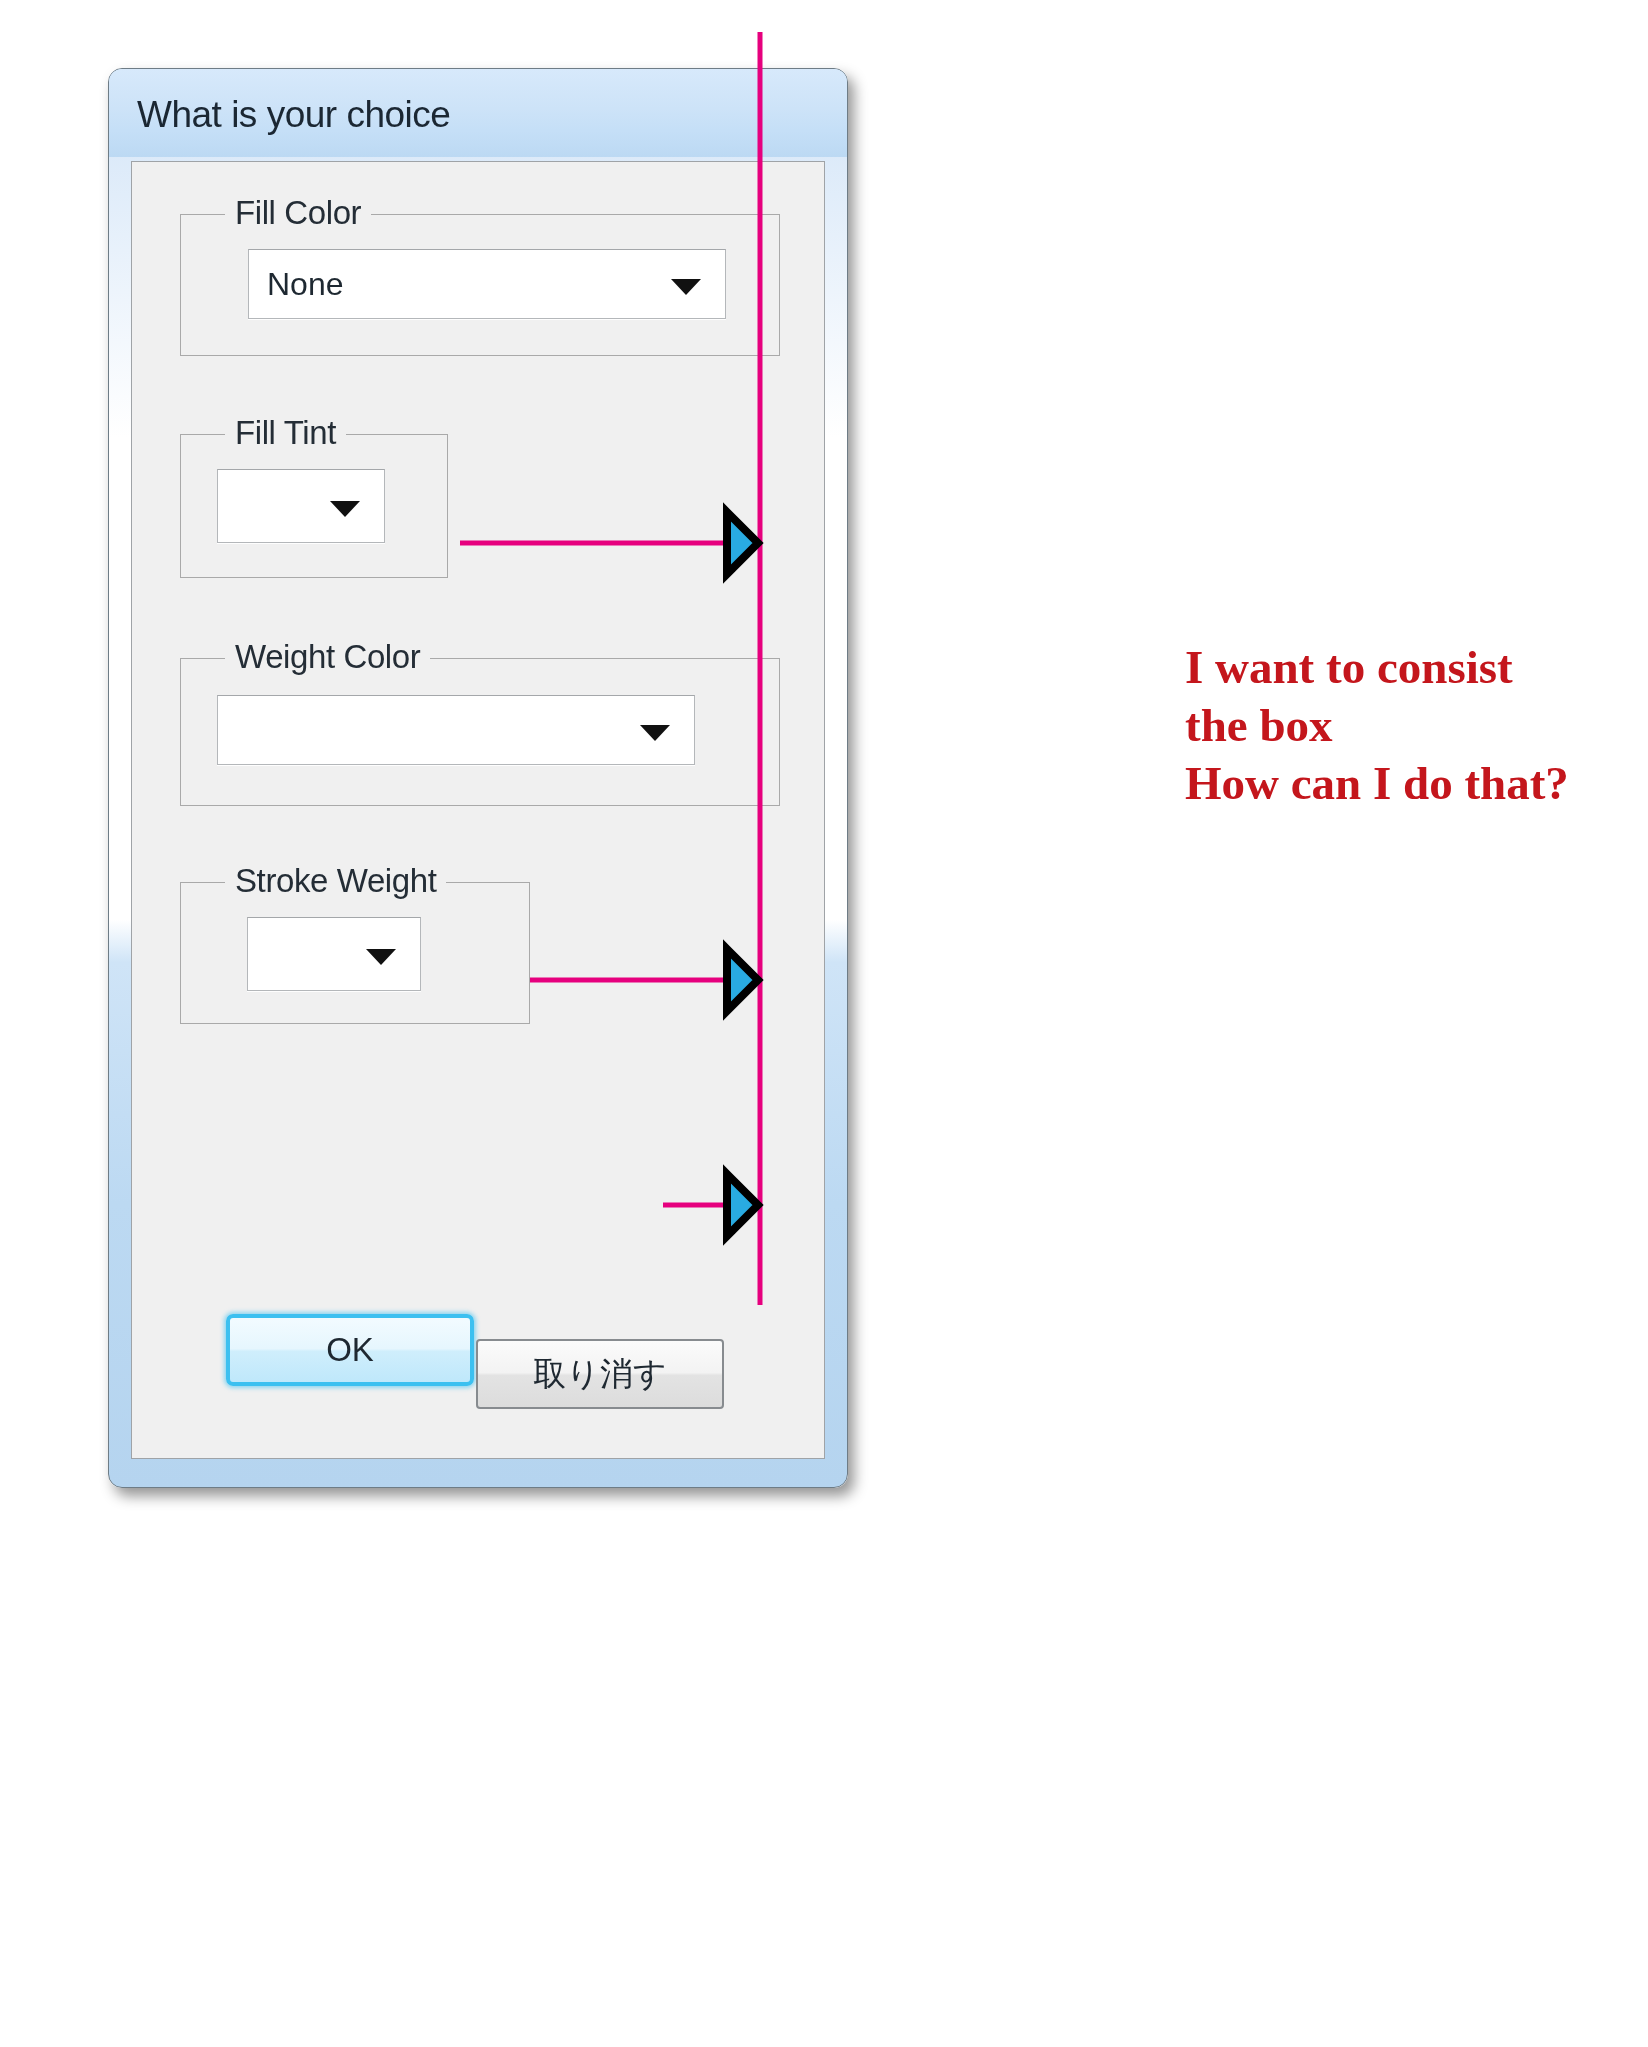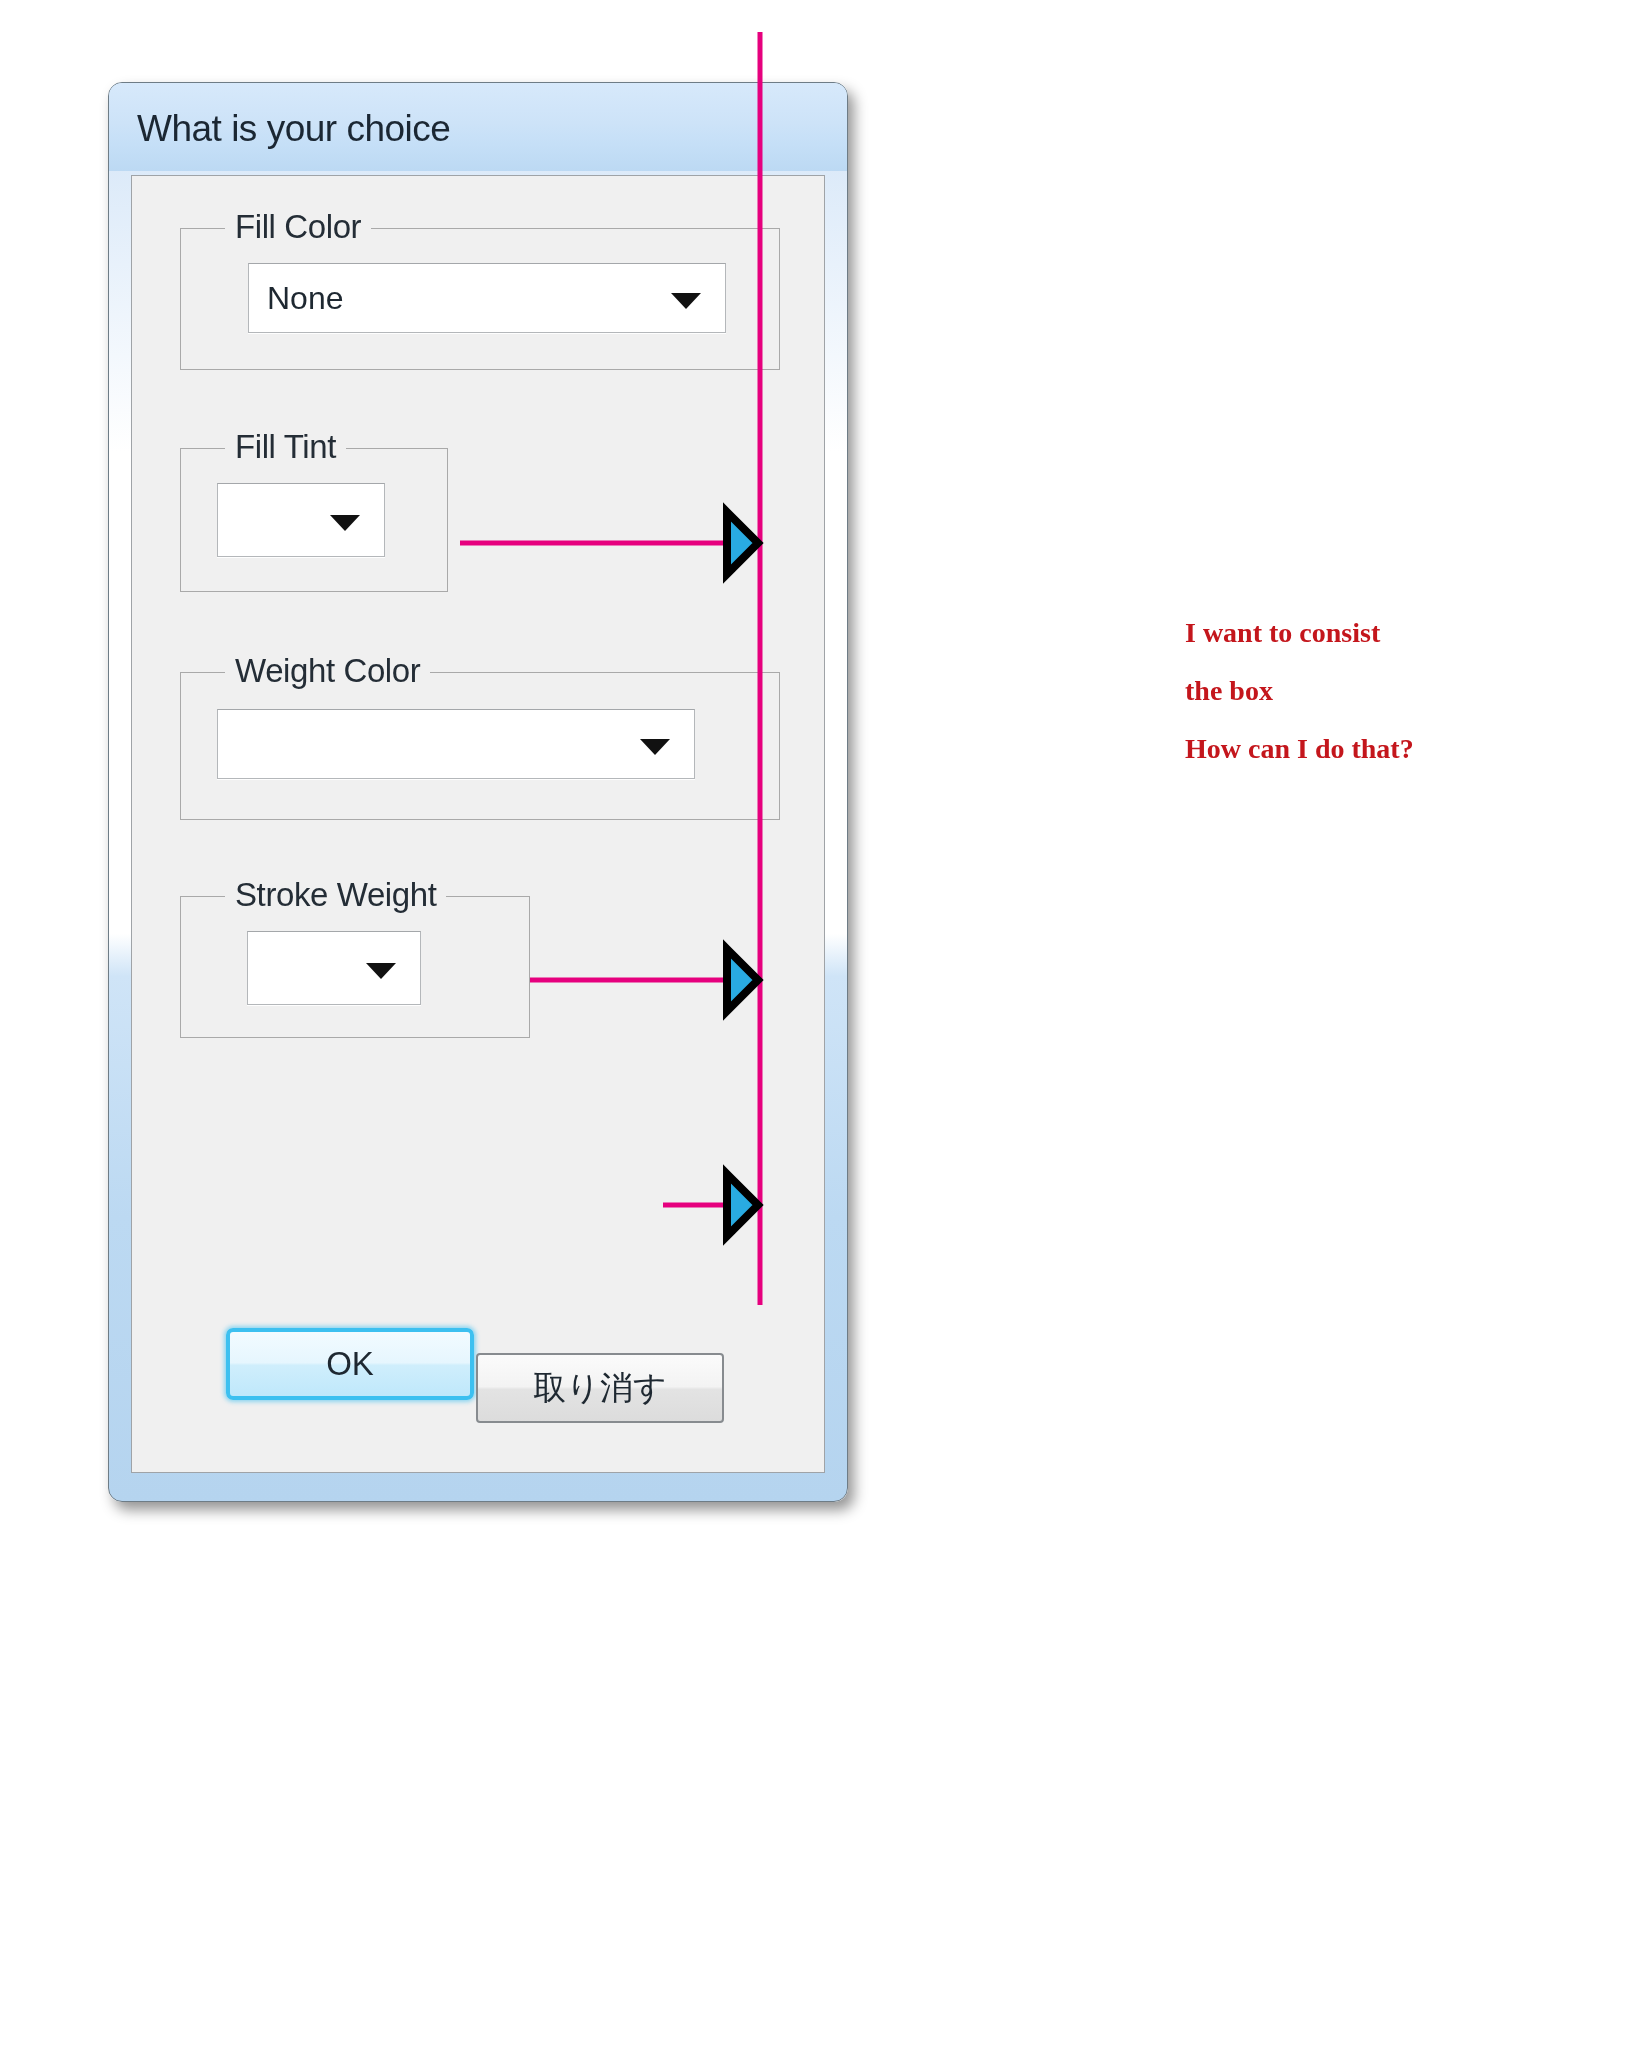--- a/index.html
+++ b/index.html
@@ -12,21 +12,21 @@
     height: 2047px;
     position: relative;
     font-family: "Liberation Sans", sans-serif;
     overflow: hidden;
   }
 
   
   #dialog-window {
     position: absolute;
     left: 108px;
-    top: 82px;
+    top: 68px;
     width: 740px;
     height: 1420px;
     border-radius: 14px;
     background: linear-gradient(to bottom,
         #cfe4f7 0%, #dceaf9 6%, #ffffff 26%, #ffffff 28%,
         #ffffff 60%, #cfe4f7 63%, #bcd9f2 80%, #b5d4ef 100%);
     border: 1px solid #6e7c86;
     box-shadow: 6px 8px 14px rgba(0,0,0,0.42);
     box-sizing: border-box;
     padding: 0;
@@ -141,24 +141,24 @@
   #annotation-layer {
     position: absolute;
     left: 0; top: 0;
     width: 1648px;
     height: 2047px;
     pointer-events: none;
   }
   #annotation-text {
     position: absolute;
     left: 1185px;
-    top: 604px;
+    top: 638px;
     font-family: "Liberation Serif", serif;
     font-weight: bold;
-    font-size: 28px;
+    font-size: 47px;
     line-height: 58px;
     color: #c4161c;
     white-space: pre-line;
   }
 </style>
 </head>
 <body>
 
 <div id="dialog-window">
 

